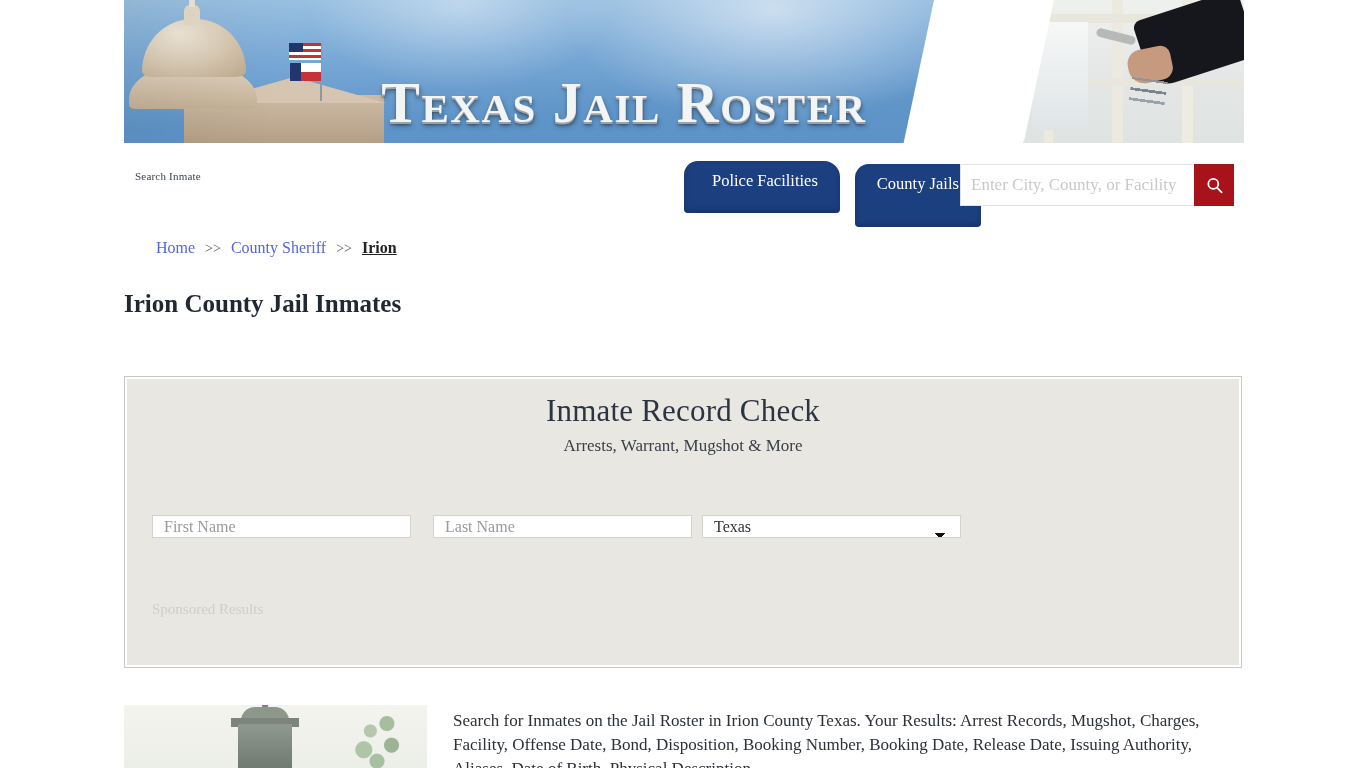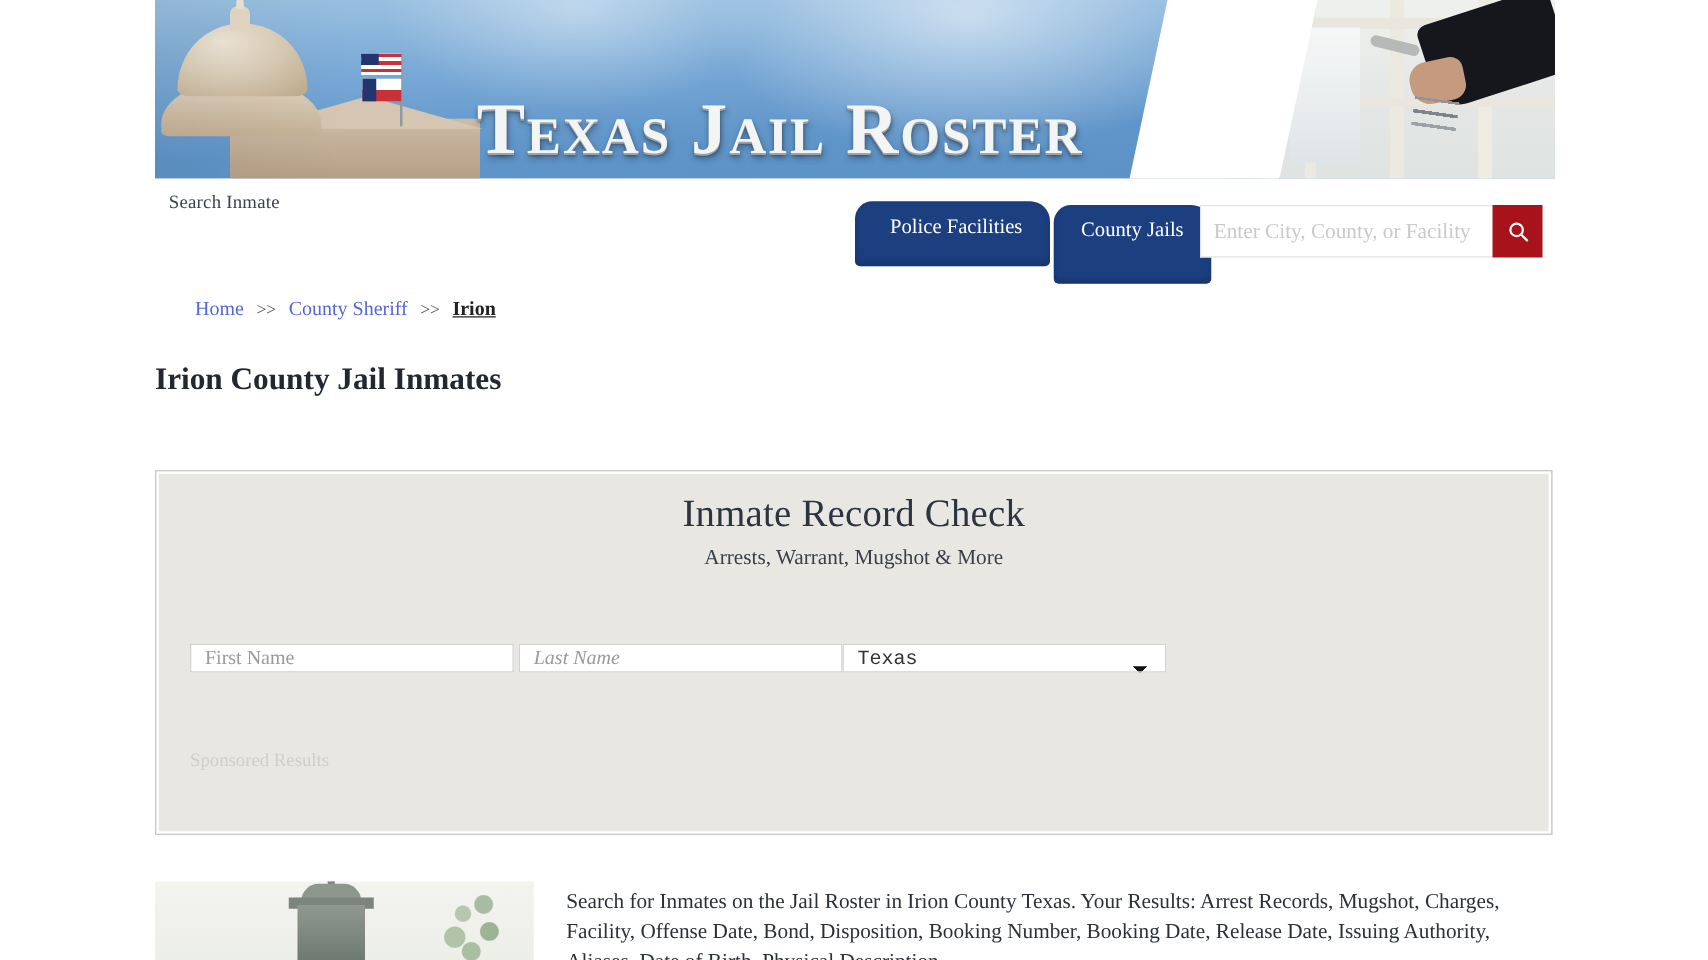--- a/index.html
+++ b/index.html
@@ -265,22 +265,22 @@
     position: absolute;
     left: 124px;
     top: 143px;
     width: 1120px;
     height: 76px;
     background: #ffffff;
   }
   .nav-brand {
     position: absolute;
     left: 11px;
-    top: 11px;
-    font-size: 15px;
+    top: 27px;
+    font-size: 11px;
     color: #3b4352;
     letter-spacing: 0.2px;
   }
   .tabs {
     position: absolute;
     left: 560px;
     top: 18px;
     display: flex;
     align-items: flex-start;
   }
@@ -291,21 +291,21 @@
     padding: 11px 22px 13px 22px;
     border-radius: 14px 14px 4px 4px;
     box-shadow: inset 0 -3px 6px rgba(0,0,0,0.18);
     cursor: pointer;
     white-space: nowrap;
     line-height: 1.15;
   }
   .tab.first {
     border-radius: 14px 16px 4px 4px;
     padding-bottom: 22px;
-    margin-right: 3px;
+    margin-right: 15px;
     padding-left: 28px;
   }
   .tab.second {
     border-radius: 14px 16px 4px 4px;
     padding-bottom: 33px;
     margin-top: 3px;
   }
   .search-wrap {
     position: absolute;
     left: 836px;
@@ -412,34 +412,34 @@
     border: 1px solid #d2d2cf;
     background: #ffffff;
     font-family: "Liberation Serif", "DejaVu Serif", serif;
     font-size: 16px;
     color: #333;
     padding: 0 11px;
     outline: none;
   }
   .fld::placeholder { color: #9a9a9a; }
   .fld-first { width: 259px; }
-  .fld-last { width: 259px; margin-left: 4px; font-style: italic; }
+  .fld-last { width: 259px; margin-left: 22px; }
   .fld-state {
     width: 259px;
+    margin-left: 10px;
     appearance: none;
     -webkit-appearance: none;
     background-image:
       linear-gradient(45deg, transparent 50%, #111 50%),
       linear-gradient(135deg, #111 50%, transparent 50%);
     background-position:
       calc(100% - 20px) 17px,
       calc(100% - 14px) 17px;
     background-size: 6px 6px, 6px 6px;
     background-repeat: no-repeat;
-    font-family: Liberation Mono, monospace;
   }
   .btn-search {
     width: 258px;
     height: 41px;
     margin-left: 10px;
     background: #a8131b;
     border: 2px solid #b4594f;
     color: #ffffff;
     font-family: "Liberation Serif", "DejaVu Serif", serif;
     font-size: 17px;

